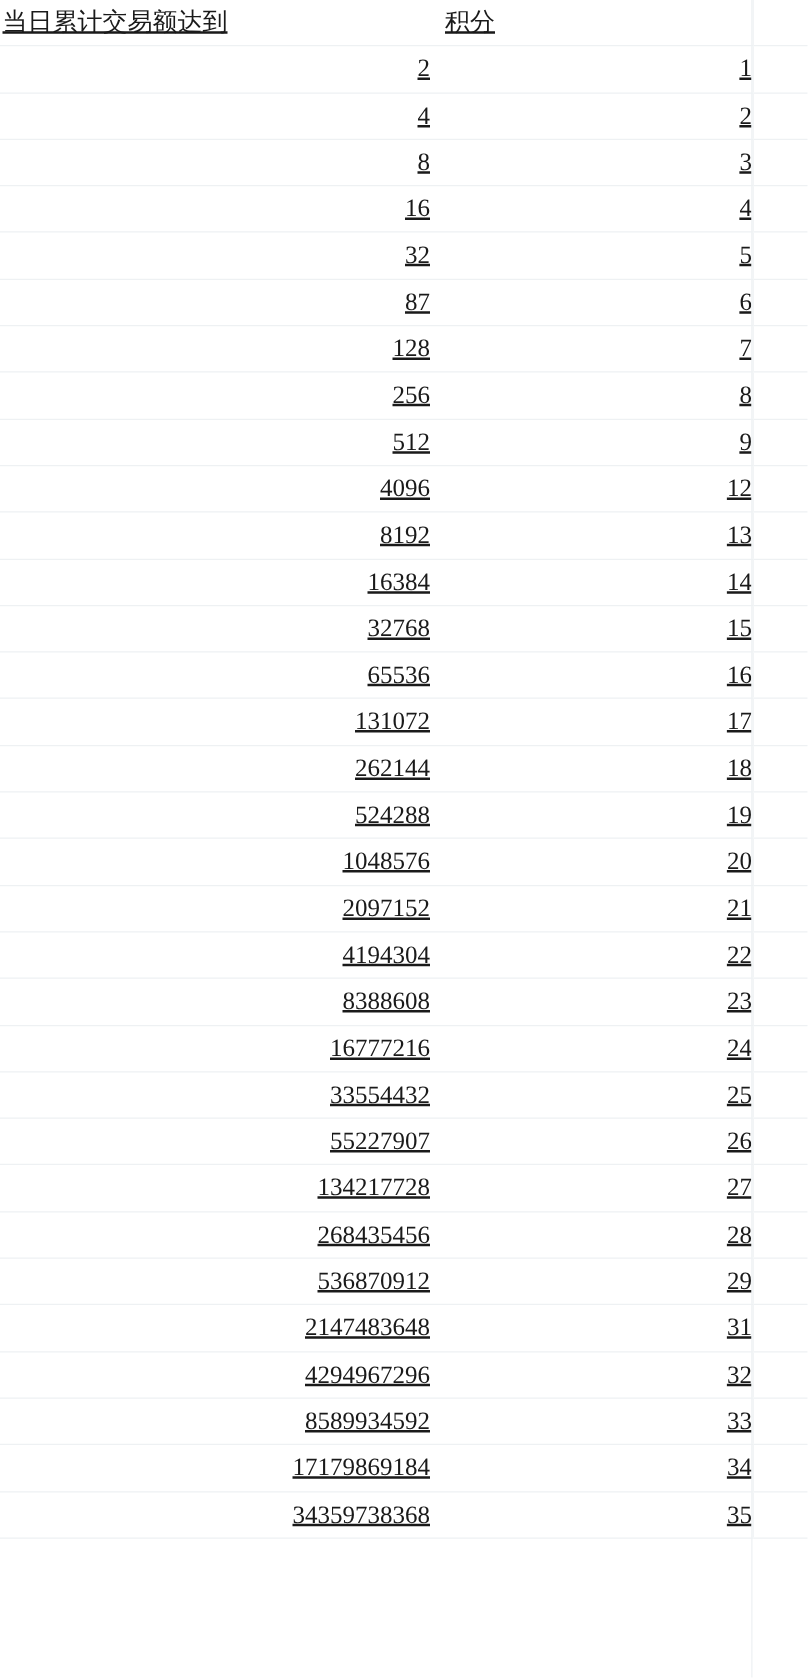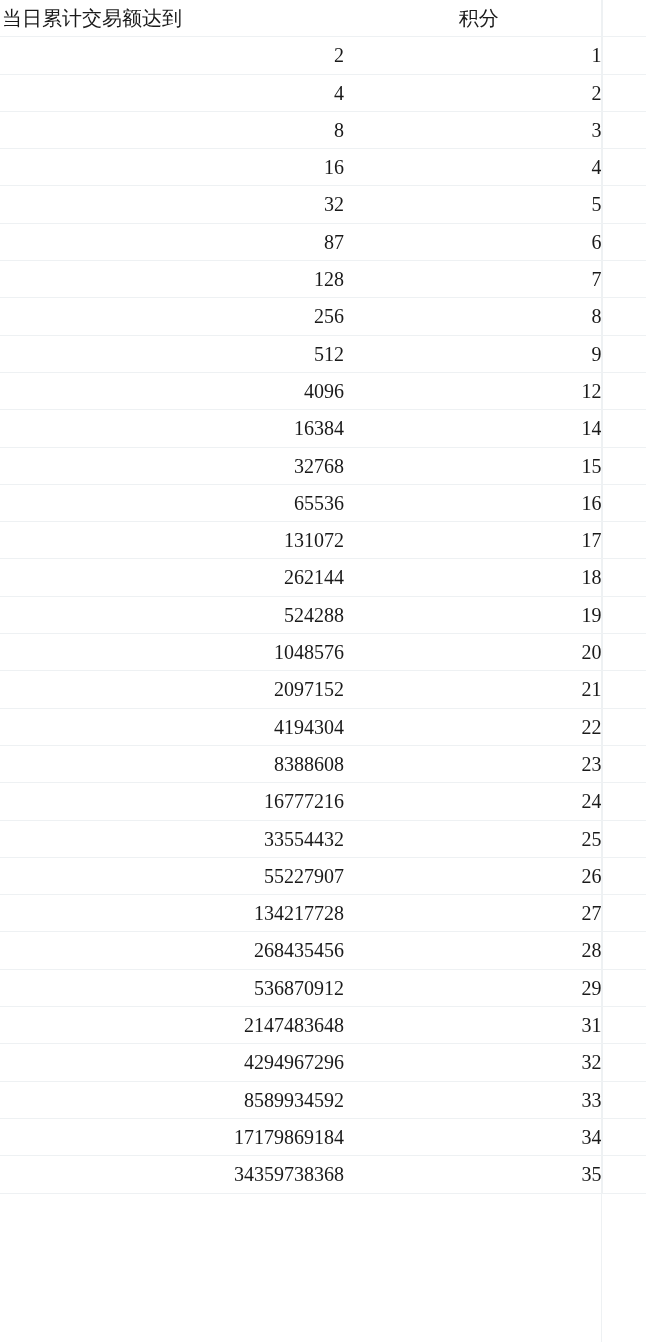--- a/index.html
+++ b/index.html
@@ -12,20 +12,21 @@
     height: 1342px;
     font-family: "Liberation Serif", "DejaVu Serif", serif;
     color: #1a1a1a;
     overflow: hidden;
   }
   .sheet {
     width: 624px;
     height: 1342px;
     position: relative;
     background: #ffffff;
+    text-decoration: underline;
   }
   table.grid {
     width: 646px;
     border-collapse: collapse;
     table-layout: fixed;
   }
   table.grid col.c-label { width: 344px; }
   table.grid col.c-points { width: 258px; }
   table.grid col.c-tail { width: 44px; }
 
@@ -43,21 +44,21 @@
   }
   .hdr td {
     border-bottom: 1px solid #eef1f3;
     font-size: 20px;
   }
   .hdr .h-label {
     text-align: left;
     padding-left: 2px;
   }
   .hdr .h-points {
-    text-align: center;
+    text-align: left;
     padding-left: 12px;
   }
   .hdr .h-tail { }
 
   td.v-label {
     text-align: right;
     padding-right: 14px;
   }
   td.v-points {
     text-align: right;
@@ -140,20 +141,25 @@
           <td class="v-label">512</td>
           <td class="v-points">9</td>
           <td class="v-tail"></td>
         </tr>
         <tr class="row">
           <td class="v-label">4096</td>
           <td class="v-points">12</td>
           <td class="v-tail"></td>
         </tr>
         <tr class="row">
+          <td class="v-label">8192</td>
+          <td class="v-points">13</td>
+          <td class="v-tail"></td>
+        </tr>
+        <tr class="row">
           <td class="v-label">16384</td>
           <td class="v-points">14</td>
           <td class="v-tail"></td>
         </tr>
         <tr class="row">
           <td class="v-label">32768</td>
           <td class="v-points">15</td>
           <td class="v-tail"></td>
         </tr>
         <tr class="row">

